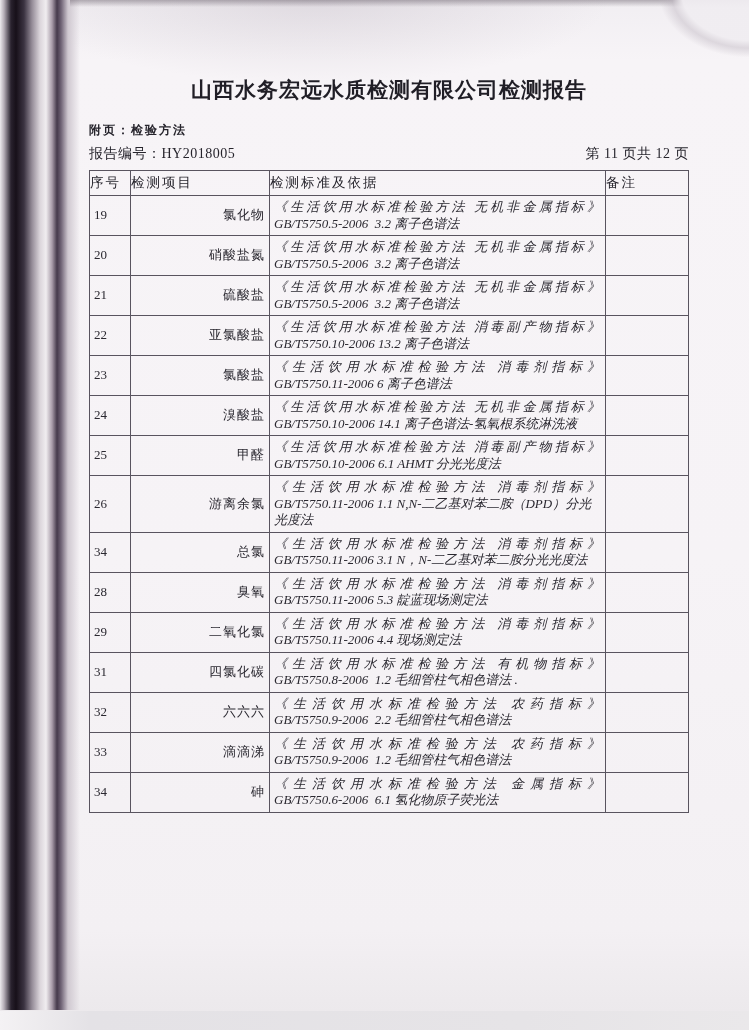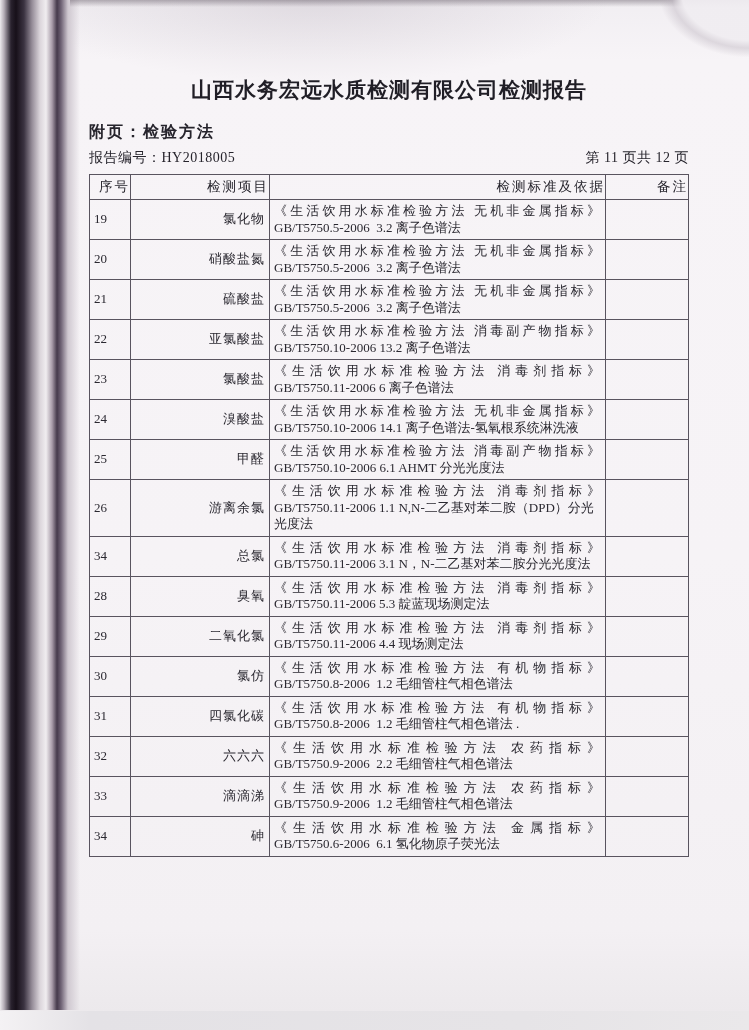--- a/index.html
+++ b/index.html
@@ -57,21 +57,21 @@
   .title {
     margin-top: 76px;
     text-align: center;
     font-size: 21px;
     font-weight: bold;
     letter-spacing: 1px;
     color: #201e26;
   }
   .subtitle {
     margin-top: 18px;
-    font-size: 16px;
+    font-size: 12px;
     font-weight: bold;
     letter-spacing: 2px;
   }
   .meta {
     margin-top: 6px;
     display: flex;
     justify-content: space-between;
     align-items: baseline;
     font-size: 14px;
     letter-spacing: 0.5px;
@@ -83,32 +83,32 @@
     table-layout: fixed;
   }
   .methods th, .methods td {
     border: 1px solid #59545f;
   }
   .methods th {
     height: 25px;
     font-weight: normal;
     font-size: 13.5px;
     letter-spacing: 2px;
-    text-align: right;
+    text-align: left;
   }
   .methods td {
     font-size: 13px;
     line-height: 16.5px;
     padding: 3px 4px;
     vertical-align: middle;
     color: #2a2830;
   }
   td.c-no { text-align: left; }
   td.c-item { text-align: right; letter-spacing: 1px; }
-  td.c-std { padding: 3px 5px 3px 4px; }
+  td.c-std { padding: 3px 5px 3px 4px; font-style: italic; }
   .std-title {
     display: block;
     text-align: justify;
     text-align-last: justify;
     text-justify: inter-character;
   }
   .std-method {
     display: block;
     white-space: pre-wrap;
   }
@@ -251,29 +251,20 @@
   <tr>
     <td class="c-no">29</td>
     <td class="c-item">二氧化氯</td>
     <td class="c-std">
       <span class="std-title">《生活饮用水标准检验方法 消毒剂指标》</span>
       <span class="std-method">GB/T5750.11-2006 4.4 现场测定法</span>
     </td>
     <td class="c-remark"></td>
   </tr>
 
-  <tr>
-    <td class="c-no">30</td>
-    <td class="c-item">氯仿</td>
-    <td class="c-std">
-      <span class="std-title">《生活饮用水标准检验方法 有机物指标》</span>
-      <span class="std-method">GB/T5750.8-2006  1.2 毛细管柱气相色谱法</span>
-    </td>
-    <td class="c-remark"></td>
-  </tr>
 
   <tr>
     <td class="c-no">31</td>
     <td class="c-item">四氯化碳</td>
     <td class="c-std">
       <span class="std-title">《生活饮用水标准检验方法 有机物指标》</span>
       <span class="std-method">GB/T5750.8-2006  1.2 毛细管柱气相色谱法 .</span>
     </td>
     <td class="c-remark"></td>
   </tr>

